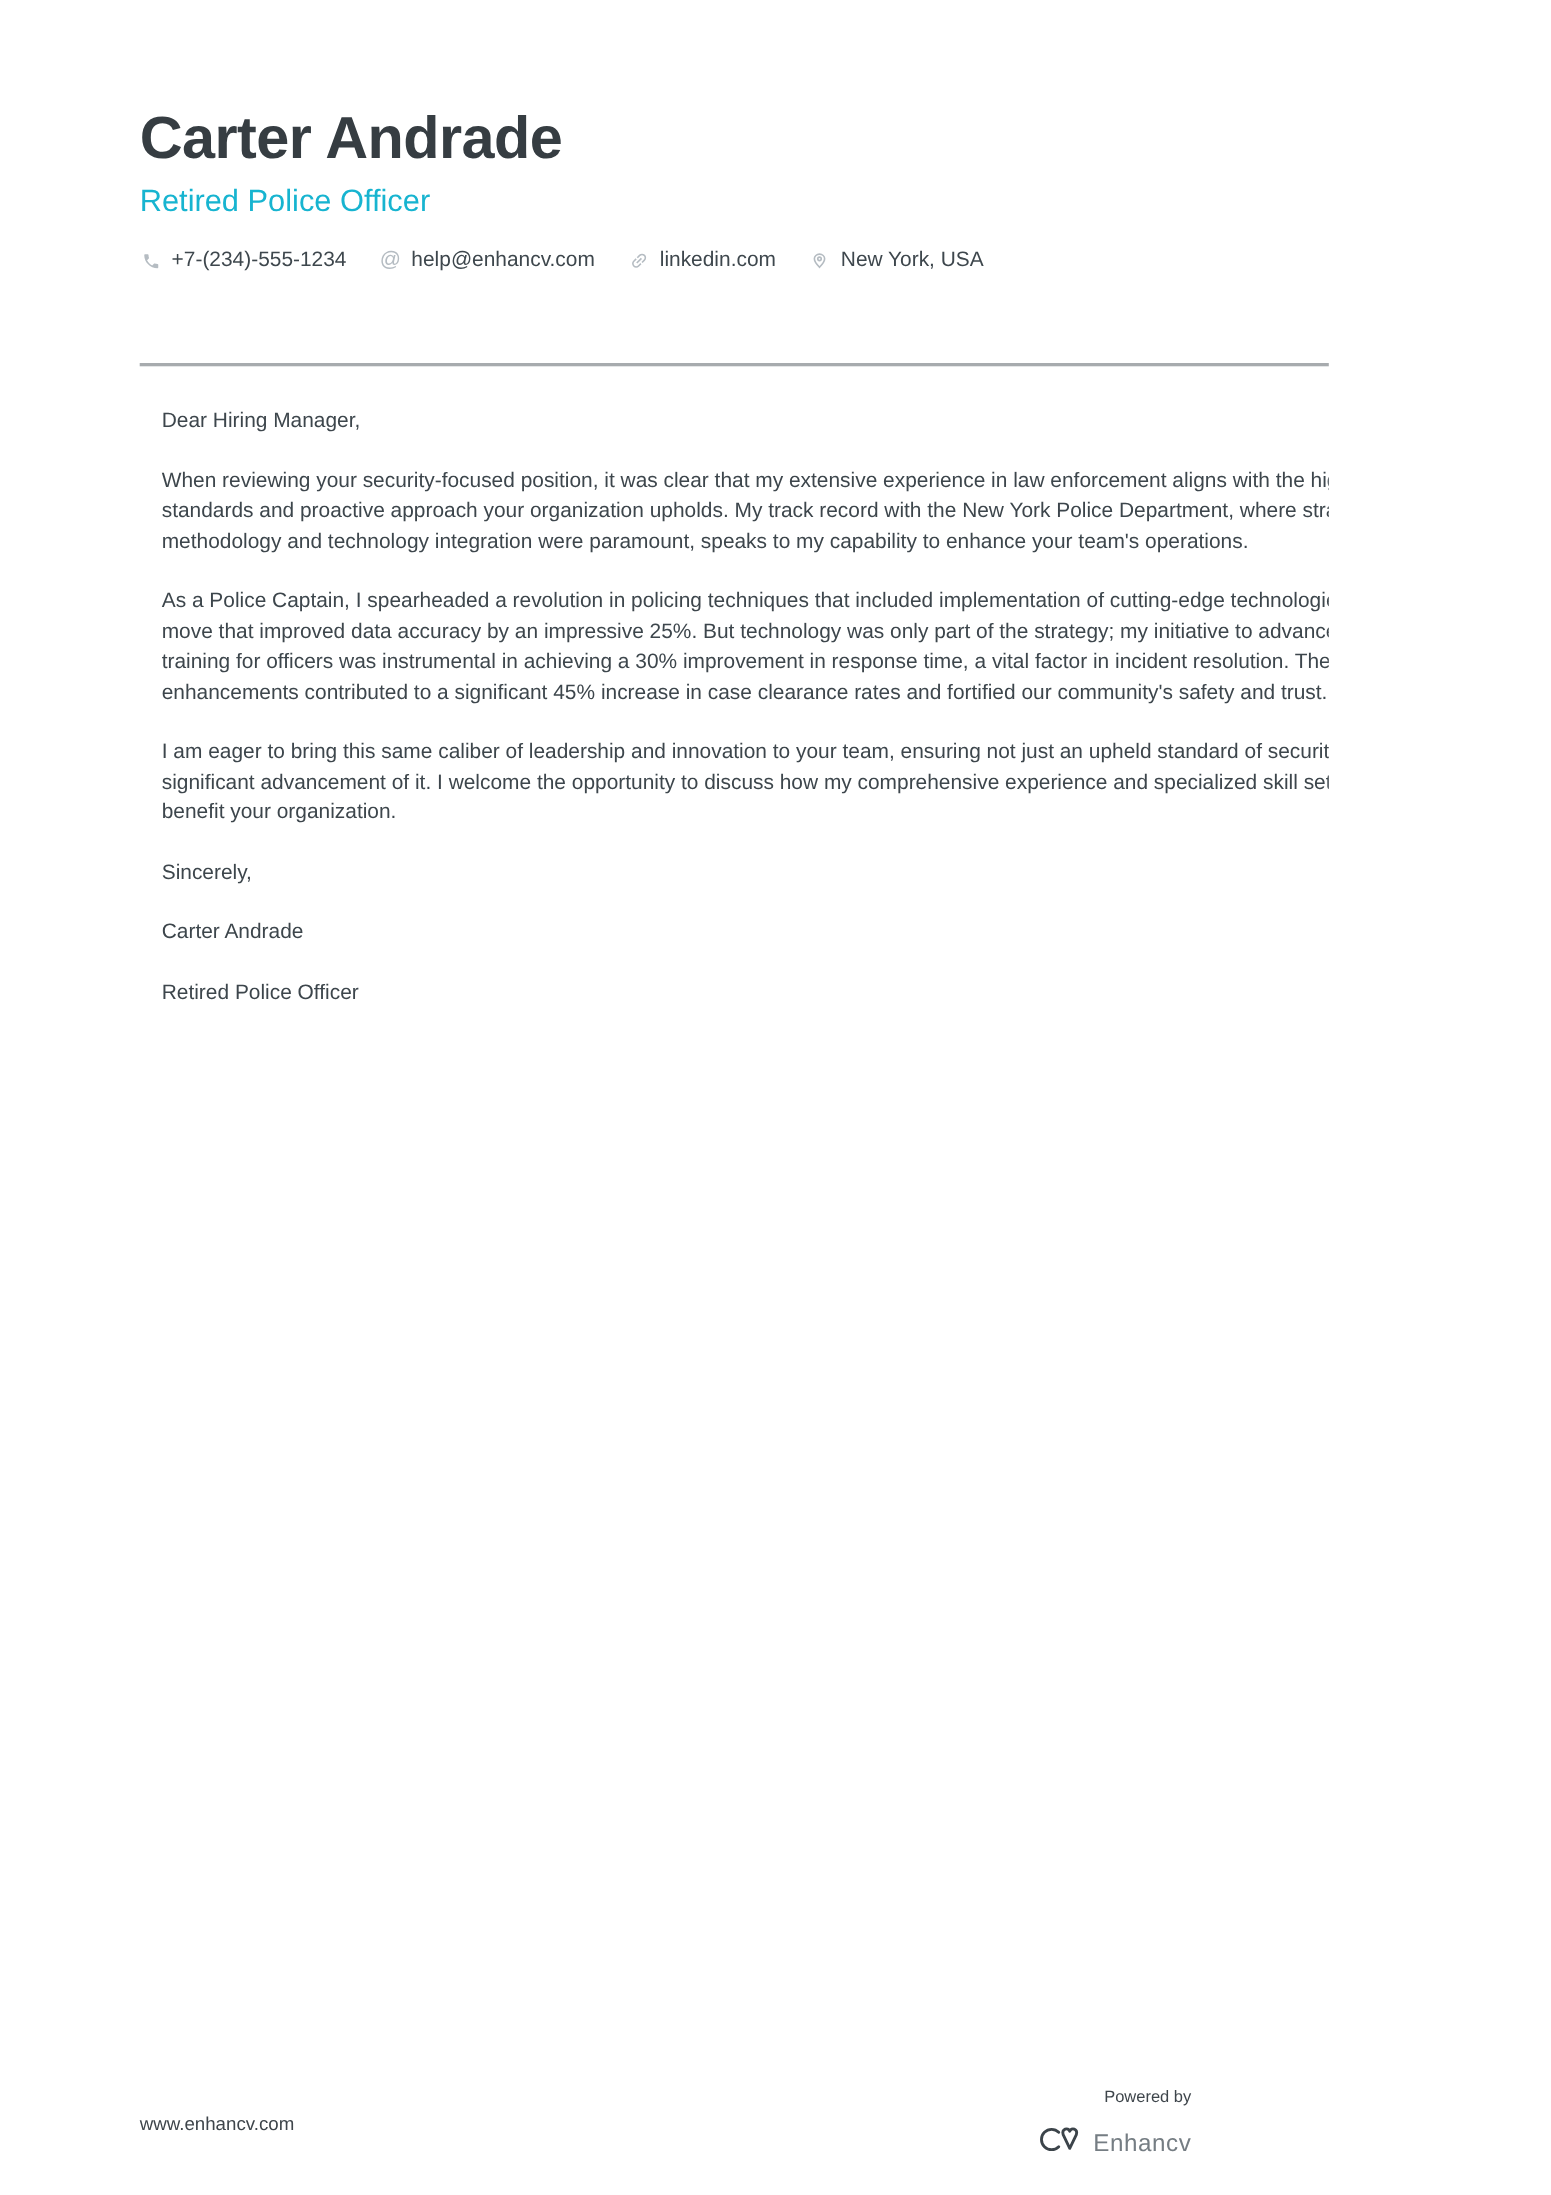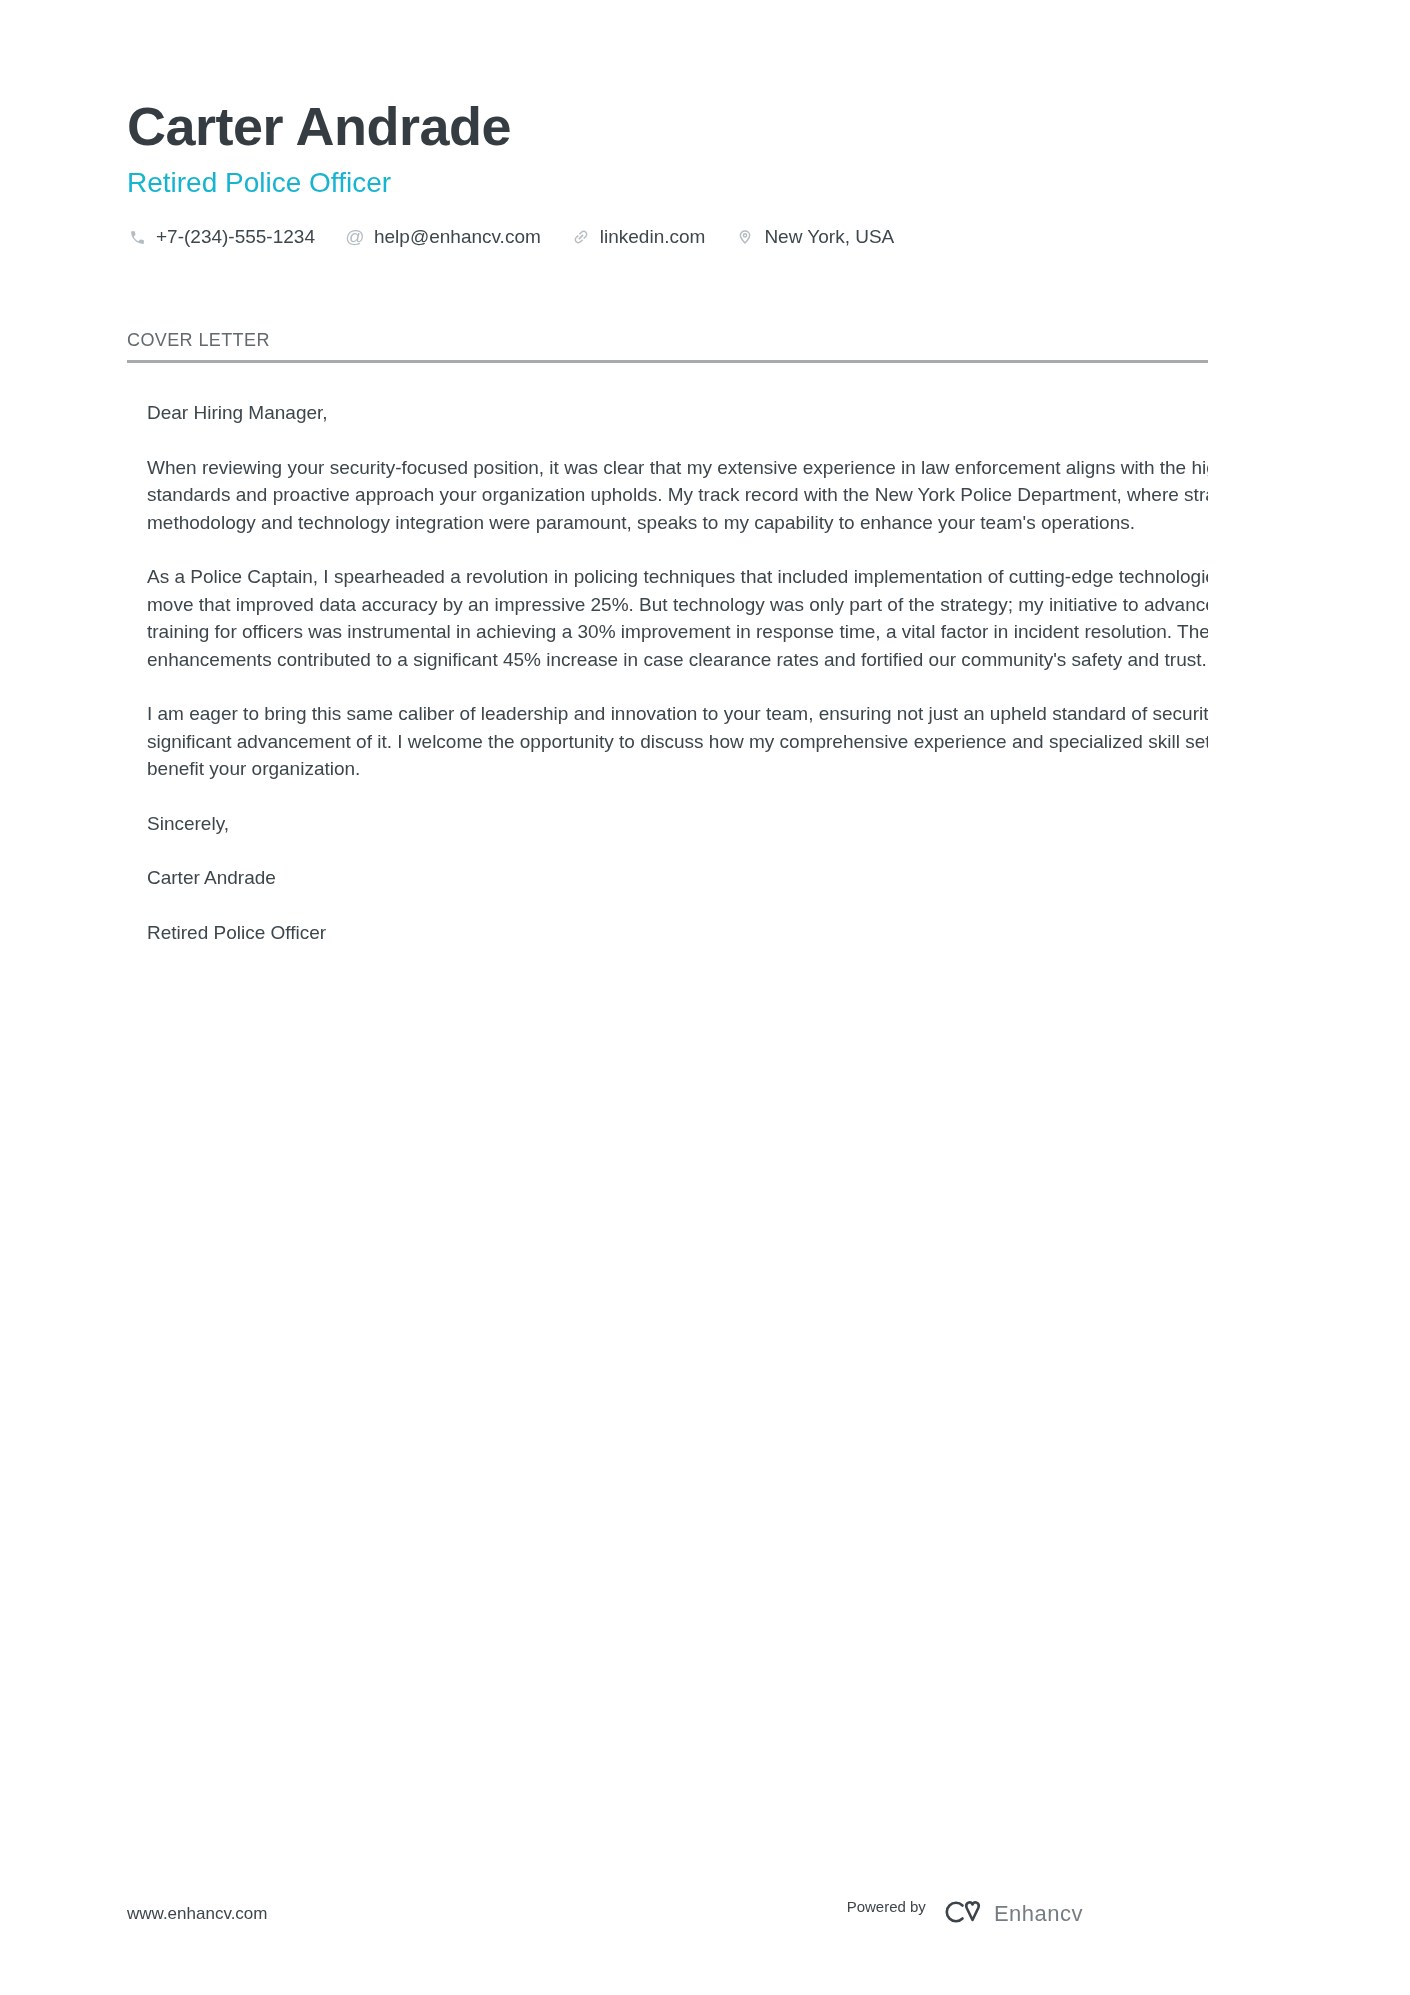--- a/index.html
+++ b/index.html
@@ -90,22 +90,23 @@
     display: flex;
     align-items: center;
     justify-content: space-between;
   }
   .footer-site {
     font-size: 17px;
     color: #3e454b;
   }
   .footer-brand {
     display: flex;
-    align-items: flex-start;
+    align-items: flex-end;
     gap: 16px;
+    flex-direction: column;
   }
   .powered-by {
     font-size: 15px;
     color: #3e454b;
   }
   .brand-lockup {
     display: flex;
     align-items: center;
     gap: 10px;
   }
@@ -152,21 +153,20 @@
           <svg width="16" height="16" viewBox="0 0 24 24" fill="none" stroke="currentColor" stroke-width="2.2">
               <path d="M12 21s-7-7.06-7-11.5C5 5.9 8.13 3 12 3s7 2.9 7 6.5C19 13.94 12 21 12 21z"></path>
               <circle cx="12" cy="9.5" r="2.4"></circle>
             </svg>
         </span>
         <span>New York, USA</span>
       </div>
     </div>
 
     <div class="section">
-      <div class="section-label">COVER LETTER</div>
       <div class="section-rule"></div>
     </div>
 
     <div class="letter-body">
       <p>Dear Hiring Manager,</p>
       <p>When reviewing your security-focused position, it was clear that my extensive experience in law enforcement aligns with the high standards and proactive approach your organization upholds. My track record with the New York Police Department, where strategic methodology and technology integration were paramount, speaks to my capability to enhance your team's operations.</p>
       <p>As a Police Captain, I spearheaded a revolution in policing techniques that included implementation of cutting-edge technologies--a move that improved data accuracy by an impressive 25%. But technology was only part of the strategy; my initiative to advance tactical training for officers was instrumental in achieving a 30% improvement in response time, a vital factor in incident resolution. These enhancements contributed to a significant 45% increase in case clearance rates and fortified our community's safety and trust.</p>
       <p>I am eager to bring this same caliber of leadership and innovation to your team, ensuring not just an upheld standard of security, but a significant advancement of it. I welcome the opportunity to discuss how my comprehensive experience and specialized skill set would benefit your organization.</p>
       <p class="sig-block">Sincerely,</p>
       <p class="sig-block">Carter Andrade</p>

